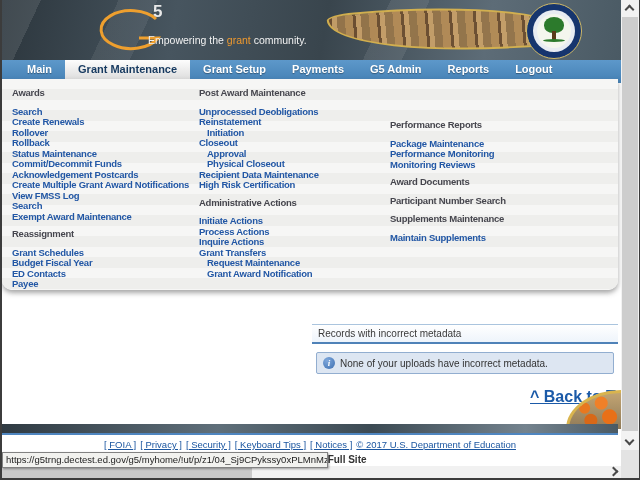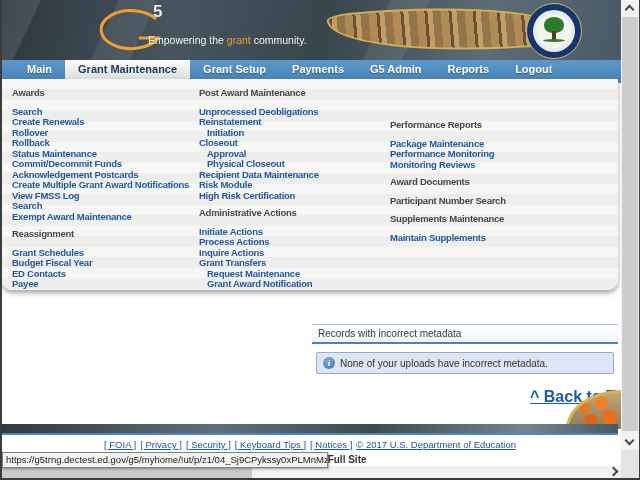--- a/index.html
+++ b/index.html
@@ -157,21 +157,20 @@
       </ul>
     <ul class="c2">
         <li class="mh">Post Award Maintenance</li>
         <li class="ml">Unprocessed Deobligations</li>
         <li class="ml">Reinstatement</li>
         <li class="ml ind">Initiation</li>
         <li class="ml">Closeout</li>
         <li class="ml ind">Approval</li>
         <li class="ml ind">Physical Closeout</li>
         <li class="ml">Recipient Data Maintenance</li>
-        <li class="ml">Risk Module</li>
         <li class="ml">High Risk Certification</li>
         <li class="mh">Administrative Actions</li>
         <li class="ml">Initiate Actions</li>
         <li class="ml">Process Actions</li>
         <li class="ml">Inquire Actions</li>
         <li class="ml">Grant Transfers</li>
         <li class="ml ind">Request Maintenance</li>
         <li class="ml ind">Grant Award Notification</li>
       </ul>
     <ul class="c3">

